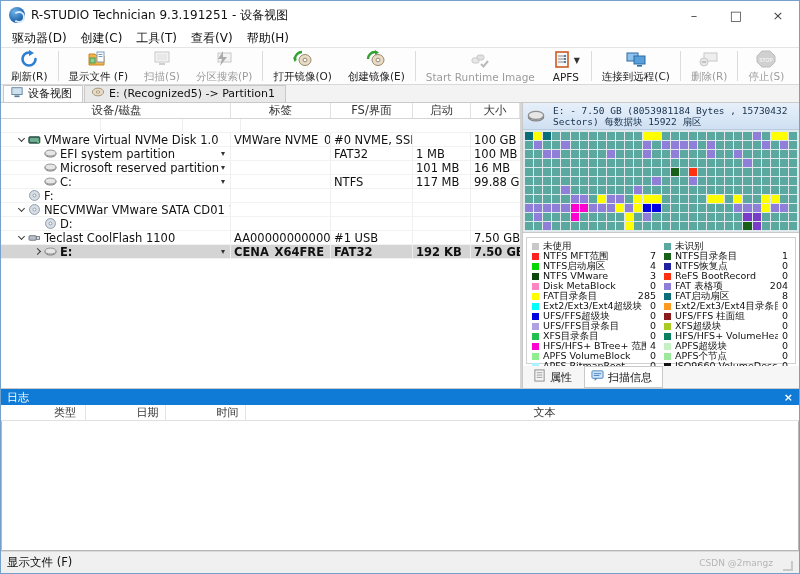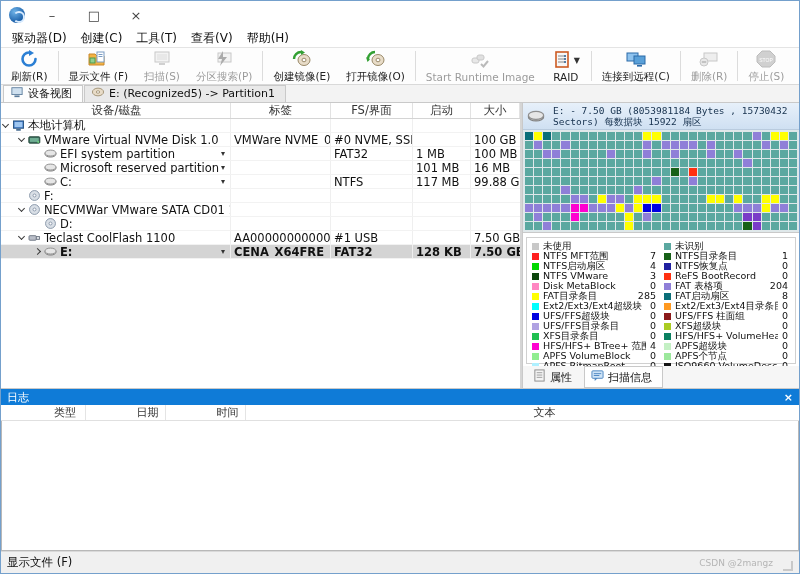--- a/index.html
+++ b/index.html
@@ -88,20 +88,21 @@
   .watermark{margin-left:auto;font-size:9px;color:#b5b5b5;padding-right:10px;}
   .grip{width:10px;height:10px;border-right:2px solid #c9c9c9;border-bottom:2px solid #c9c9c9;transform:translateY(3px);}
 </style>
 </head>
 <body>
 
 <div id="window">
 
   <div class="titlebar">
     <span class="app-icon"></span>
+    <span class="title-text">R-STUDIO Technician 9.3.191251 - 设备视图</span>
     <div class="win-controls">
       <span class="win-btn">–</span>
       <span class="win-btn">□</span>
       <span class="win-btn">×</span>
     </div>
   </div>
 
   <div class="menubar">
       <span class="menu-item">驱动器(D)</span>
       <span class="menu-item">创建(C)</span>
@@ -160,39 +161,39 @@
         </div>
         <div class="tb-label">分区搜索(P)</div>
       </div>
       <div class="tb-sep"></div>
       <div class="tb-btn">
         <div class="tb-ico">
           <span class="tb-ico-wrap">
             <svg width="20" height="18" viewBox="0 0 20 18" xmlns="http://www.w3.org/2000/svg">
               <ellipse cx="12" cy="10" rx="6" ry="5.5" fill="#e8dcc8" stroke="#9a8a6a"></ellipse>
               <ellipse cx="12" cy="10" rx="2" ry="1.8" fill="#fff" stroke="#9a8a6a"></ellipse>
+              <path d="M9 2 A7 7 0 0 0 2 9" fill="none" stroke="#33a033" stroke-width="2.4"></path>
+              <path d="M0 7 L4 9.5 L1.5 12 Z" fill="#33a033"></path>
+            </svg>
+          </span>
+        </div>
+        <div class="tb-label">打开镜像(O)</div>
+      </div>
+      <div class="tb-btn">
+        <div class="tb-ico">
+          <span class="tb-ico-wrap">
+            <svg width="20" height="18" viewBox="0 0 20 18" xmlns="http://www.w3.org/2000/svg">
+              <ellipse cx="12" cy="10" rx="6" ry="5.5" fill="#e8dcc8" stroke="#9a8a6a"></ellipse>
+              <ellipse cx="12" cy="10" rx="2" ry="1.8" fill="#fff" stroke="#9a8a6a"></ellipse>
               <path d="M2 9 A7 7 0 0 1 9 2" fill="none" stroke="#33a033" stroke-width="2.4"></path>
               <path d="M9 0 L13 2.5 L9 5 Z" fill="#33a033"></path>
             </svg>
           </span>
         </div>
         <div class="tb-label">创建镜像(E)</div>
-      </div>
-      <div class="tb-btn">
-        <div class="tb-ico">
-          <span class="tb-ico-wrap">
-            <svg width="20" height="18" viewBox="0 0 20 18" xmlns="http://www.w3.org/2000/svg">
-              <ellipse cx="12" cy="10" rx="6" ry="5.5" fill="#e8dcc8" stroke="#9a8a6a"></ellipse>
-              <ellipse cx="12" cy="10" rx="2" ry="1.8" fill="#fff" stroke="#9a8a6a"></ellipse>
-              <path d="M9 2 A7 7 0 0 0 2 9" fill="none" stroke="#33a033" stroke-width="2.4"></path>
-              <path d="M0 7 L4 9.5 L1.5 12 Z" fill="#33a033"></path>
-            </svg>
-          </span>
-        </div>
-        <div class="tb-label">打开镜像(O)</div>
       </div>
       <div class="tb-sep"></div>
       <div class="tb-btn disabled">
         <div class="tb-ico">
           <span class="tb-ico-wrap">
             <svg width="20" height="18" viewBox="0 0 20 18" xmlns="http://www.w3.org/2000/svg">
               <rect x="2" y="7" width="7" height="5" rx="2" fill="#cfcfcf" stroke="#8a8a8a"></rect>
               <rect x="7" y="4" width="7" height="5" rx="2" fill="#bdbdbd" stroke="#8a8a8a"></rect>
               <path d="M11 13 l2.5 2.5 L18 10" fill="none" stroke="#6a6a6a" stroke-width="2"></path>
             </svg>
@@ -208,21 +209,21 @@
               <line x1="6" y1="5" x2="14" y2="5" stroke="#888"></line>
               <line x1="6" y1="8" x2="14" y2="8" stroke="#888"></line>
               <line x1="6" y1="11" x2="14" y2="11" stroke="#888"></line>
               <circle cx="13" cy="5" r="1" fill="#336699"></circle>
               <circle cx="13" cy="8" r="1" fill="#336699"></circle>
               <circle cx="13" cy="11" r="1" fill="#336699"></circle>
             </svg>
           </span>
           <span class="tb-drop">▼</span>
         </div>
-        <div class="tb-label">RAID</div>
+        <div class="tb-label">APFS</div>
       </div>
       <div class="tb-sep"></div>
       <div class="tb-btn">
         <div class="tb-ico">
           <span class="tb-ico-wrap">
             <svg width="20" height="18" viewBox="0 0 20 18" xmlns="http://www.w3.org/2000/svg">
               <rect x="1" y="3" width="11" height="8" fill="#8fc3ee" stroke="#2b6aa8"></rect>
               <rect x="8" y="6" width="11" height="8" fill="#5aa0d8" stroke="#2b6aa8"></rect>
               <rect x="11" y="15" width="5" height="1.6" fill="#2b6aa8"></rect>
             </svg>
@@ -278,31 +279,20 @@
     <div class="left-panel">
       <div class="dev-header">
           <div class="hcell c-name">设备/磁盘</div>
           <div class="hcell c-label">标签</div>
           <div class="hcell c-fs">FS/界面</div>
           <div class="hcell c-start">启动</div>
           <div class="hcell c-size">大小</div>
         </div>
       <div class="dev-rows">
           <div class="dev-row">
-            <div class="cell c-name" style="padding-left: 2px;">
-              <span class="chev down"></span>
-              <span class="row-ico">
-                <svg width="13" height="11" viewBox="0 0 13 12" xmlns="http://www.w3.org/2000/svg">
-                  <rect x="1" y="1" width="11" height="8" fill="#3f78c8" stroke="#27527e"></rect>
-                  <rect x="2.2" y="2.2" width="8.6" height="5.6" fill="#9ec6f0"></rect>
-                  <rect x="4" y="10" width="5" height="1.6" fill="#27527e"></rect>
-                </svg>
-              </span>
-              <span>本地计算机</span>
-            </div>
             <div class="cell c-label"></div>
             <div class="cell c-fs"></div>
             <div class="cell c-start"></div>
             <div class="cell c-size"></div>
           </div>
           <div class="dev-row">
             <div class="cell c-name" style="padding-left: 18px;">
               <span class="chev down"></span>
               <span class="row-ico">
                 <svg width="13" height="11" viewBox="0 0 14 12" xmlns="http://www.w3.org/2000/svg">
@@ -440,21 +430,21 @@
                 <svg width="13" height="11" viewBox="0 0 14 11" xmlns="http://www.w3.org/2000/svg">
                   <ellipse cx="7" cy="6" rx="6" ry="3.4" fill="#c9c9c9" stroke="#7f7f7f"></ellipse>
                   <ellipse cx="7" cy="5" rx="6" ry="3.2" fill="#e6e6e6" stroke="#8f8f8f"></ellipse>
                 </svg>
               </span>
               <span>E:</span>
               <span class="dd">▾</span>
             </div>
             <div class="cell c-label">CENA_X64FRE</div>
             <div class="cell c-fs">FAT32</div>
-            <div class="cell c-start">128 KB</div>
+            <div class="cell c-start">192 KB</div>
             <div class="cell c-size">7.50 GB</div>
           </div>
         </div>
     </div>
     <div class="splitter"></div>
     <div class="right-panel">
       <div class="scan-head">
         <span class="row-ico" id="scanHeadIcon">
             <svg width="18" height="14" viewBox="0 0 14 11" xmlns="http://www.w3.org/2000/svg">
               <ellipse cx="7" cy="6" rx="6" ry="3.4" fill="#c9c9c9" stroke="#7f7f7f"></ellipse>

